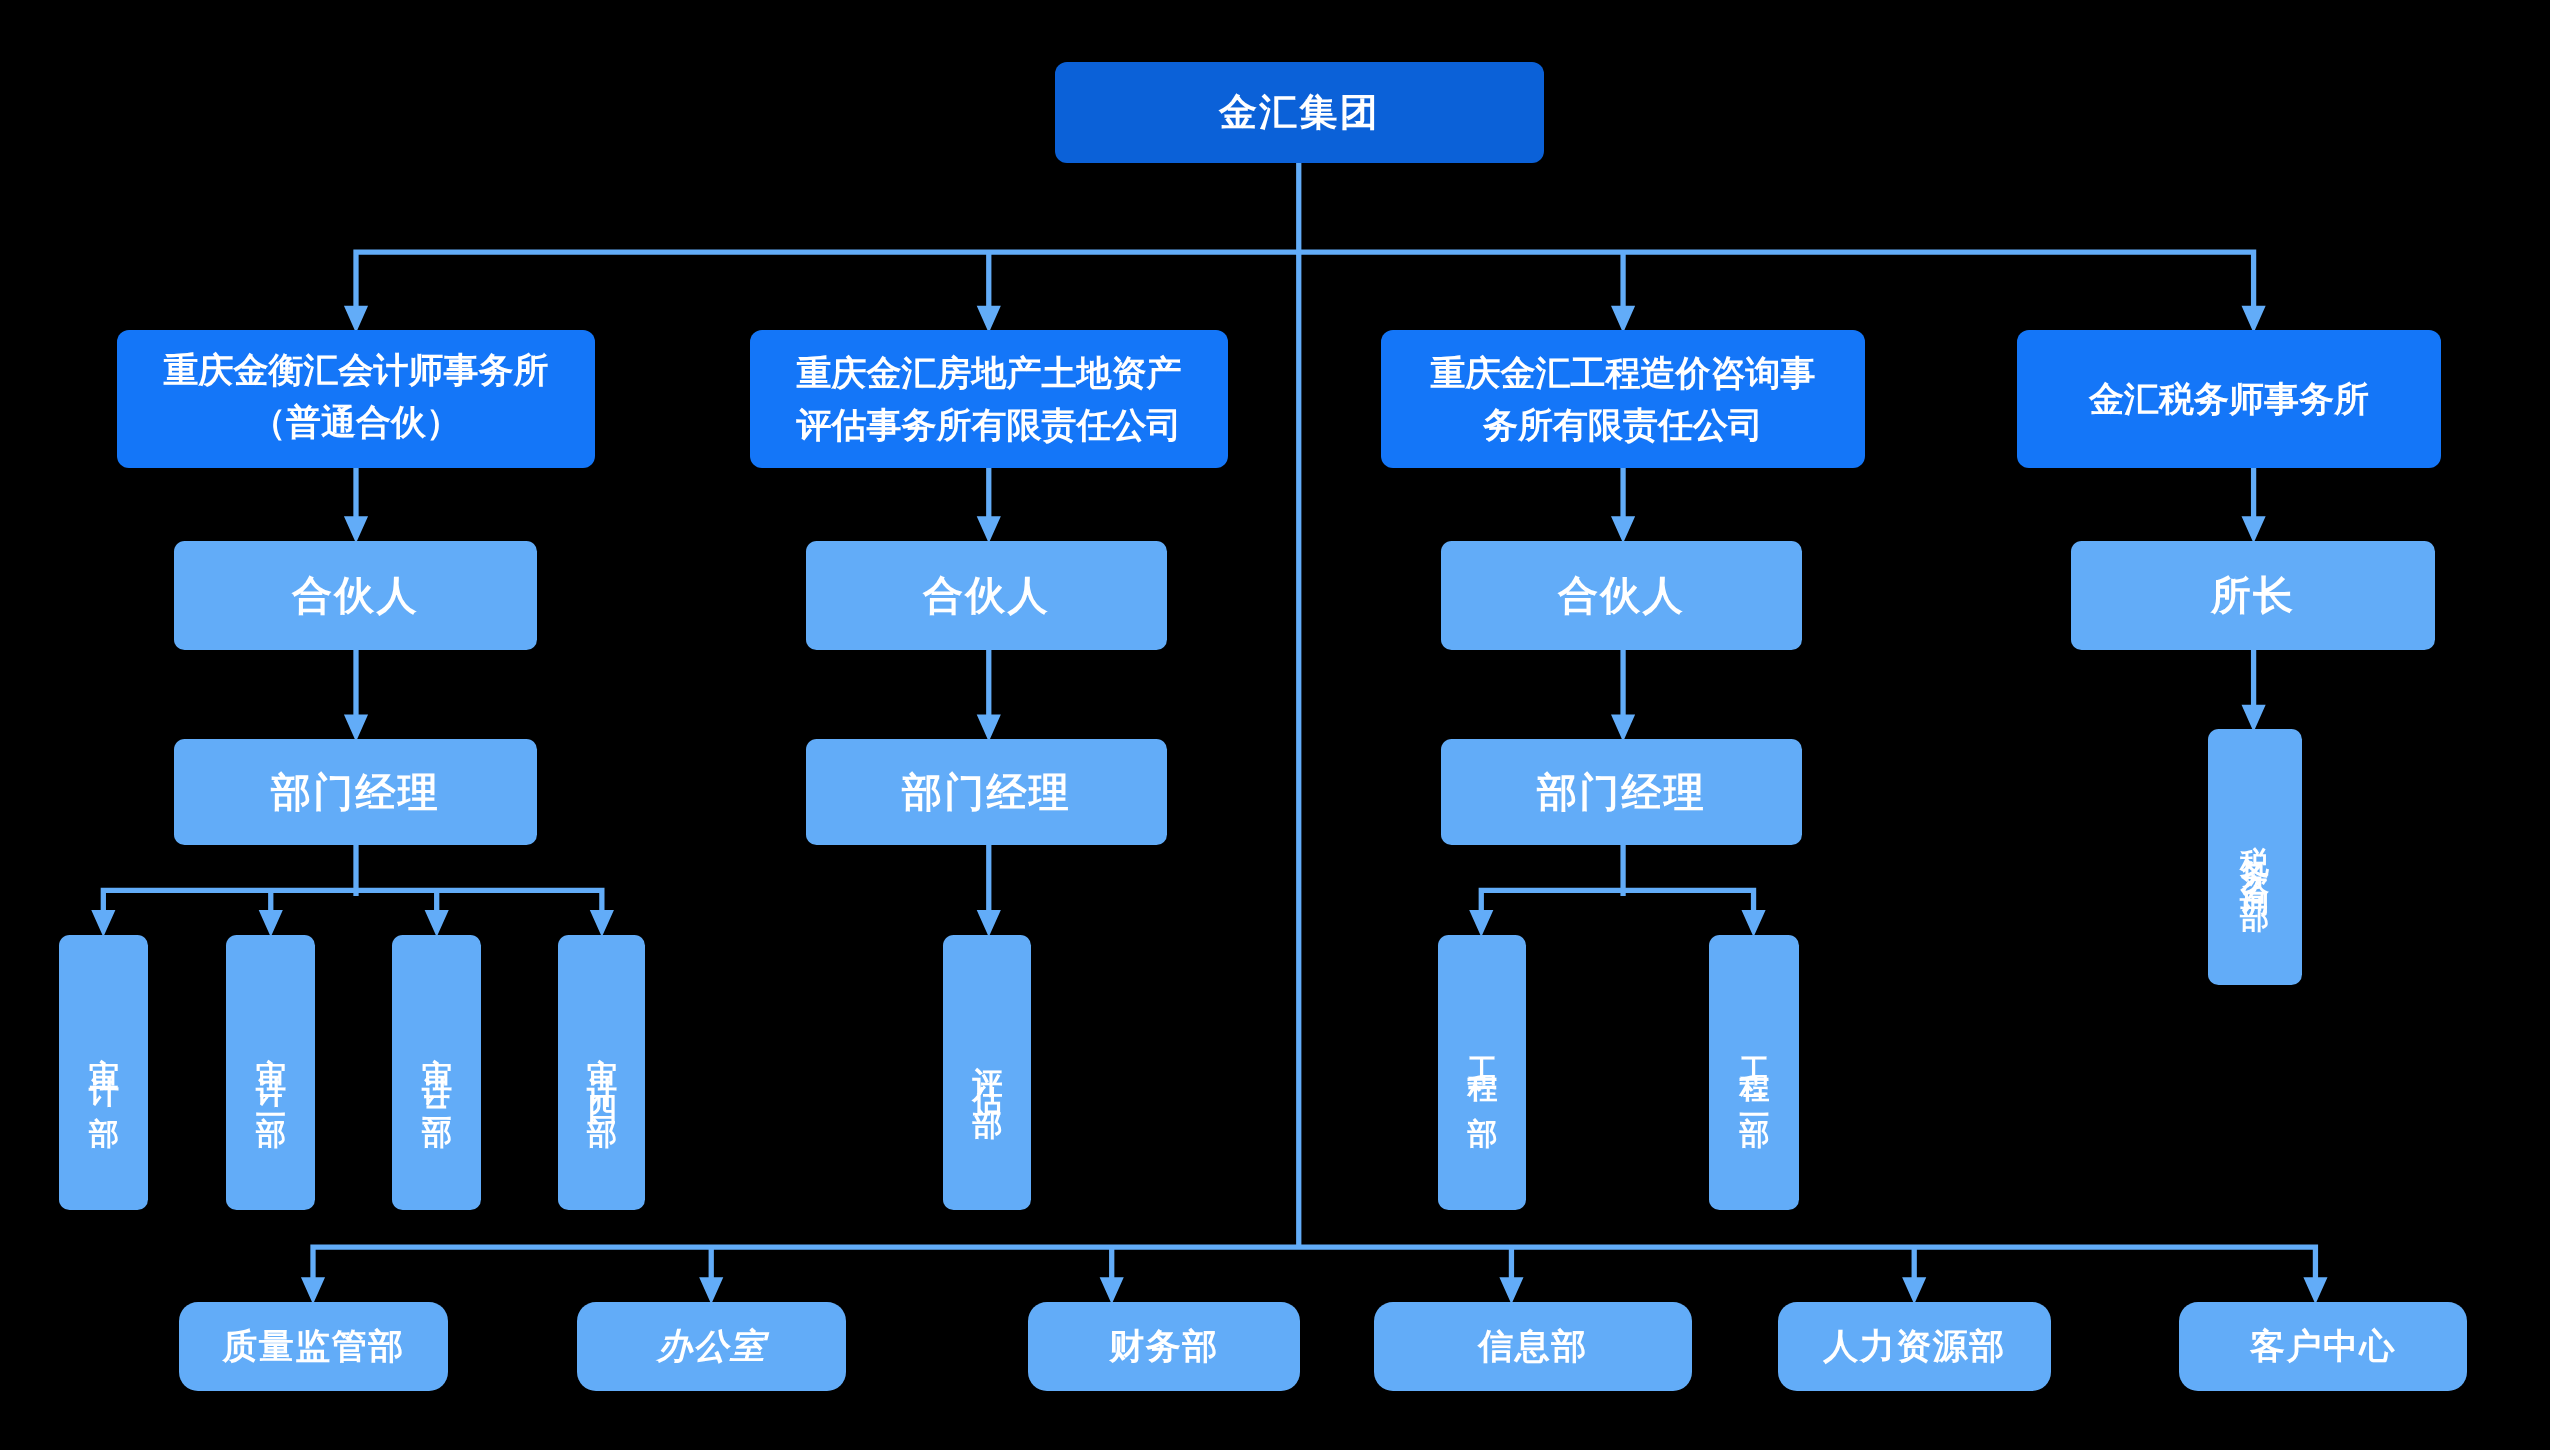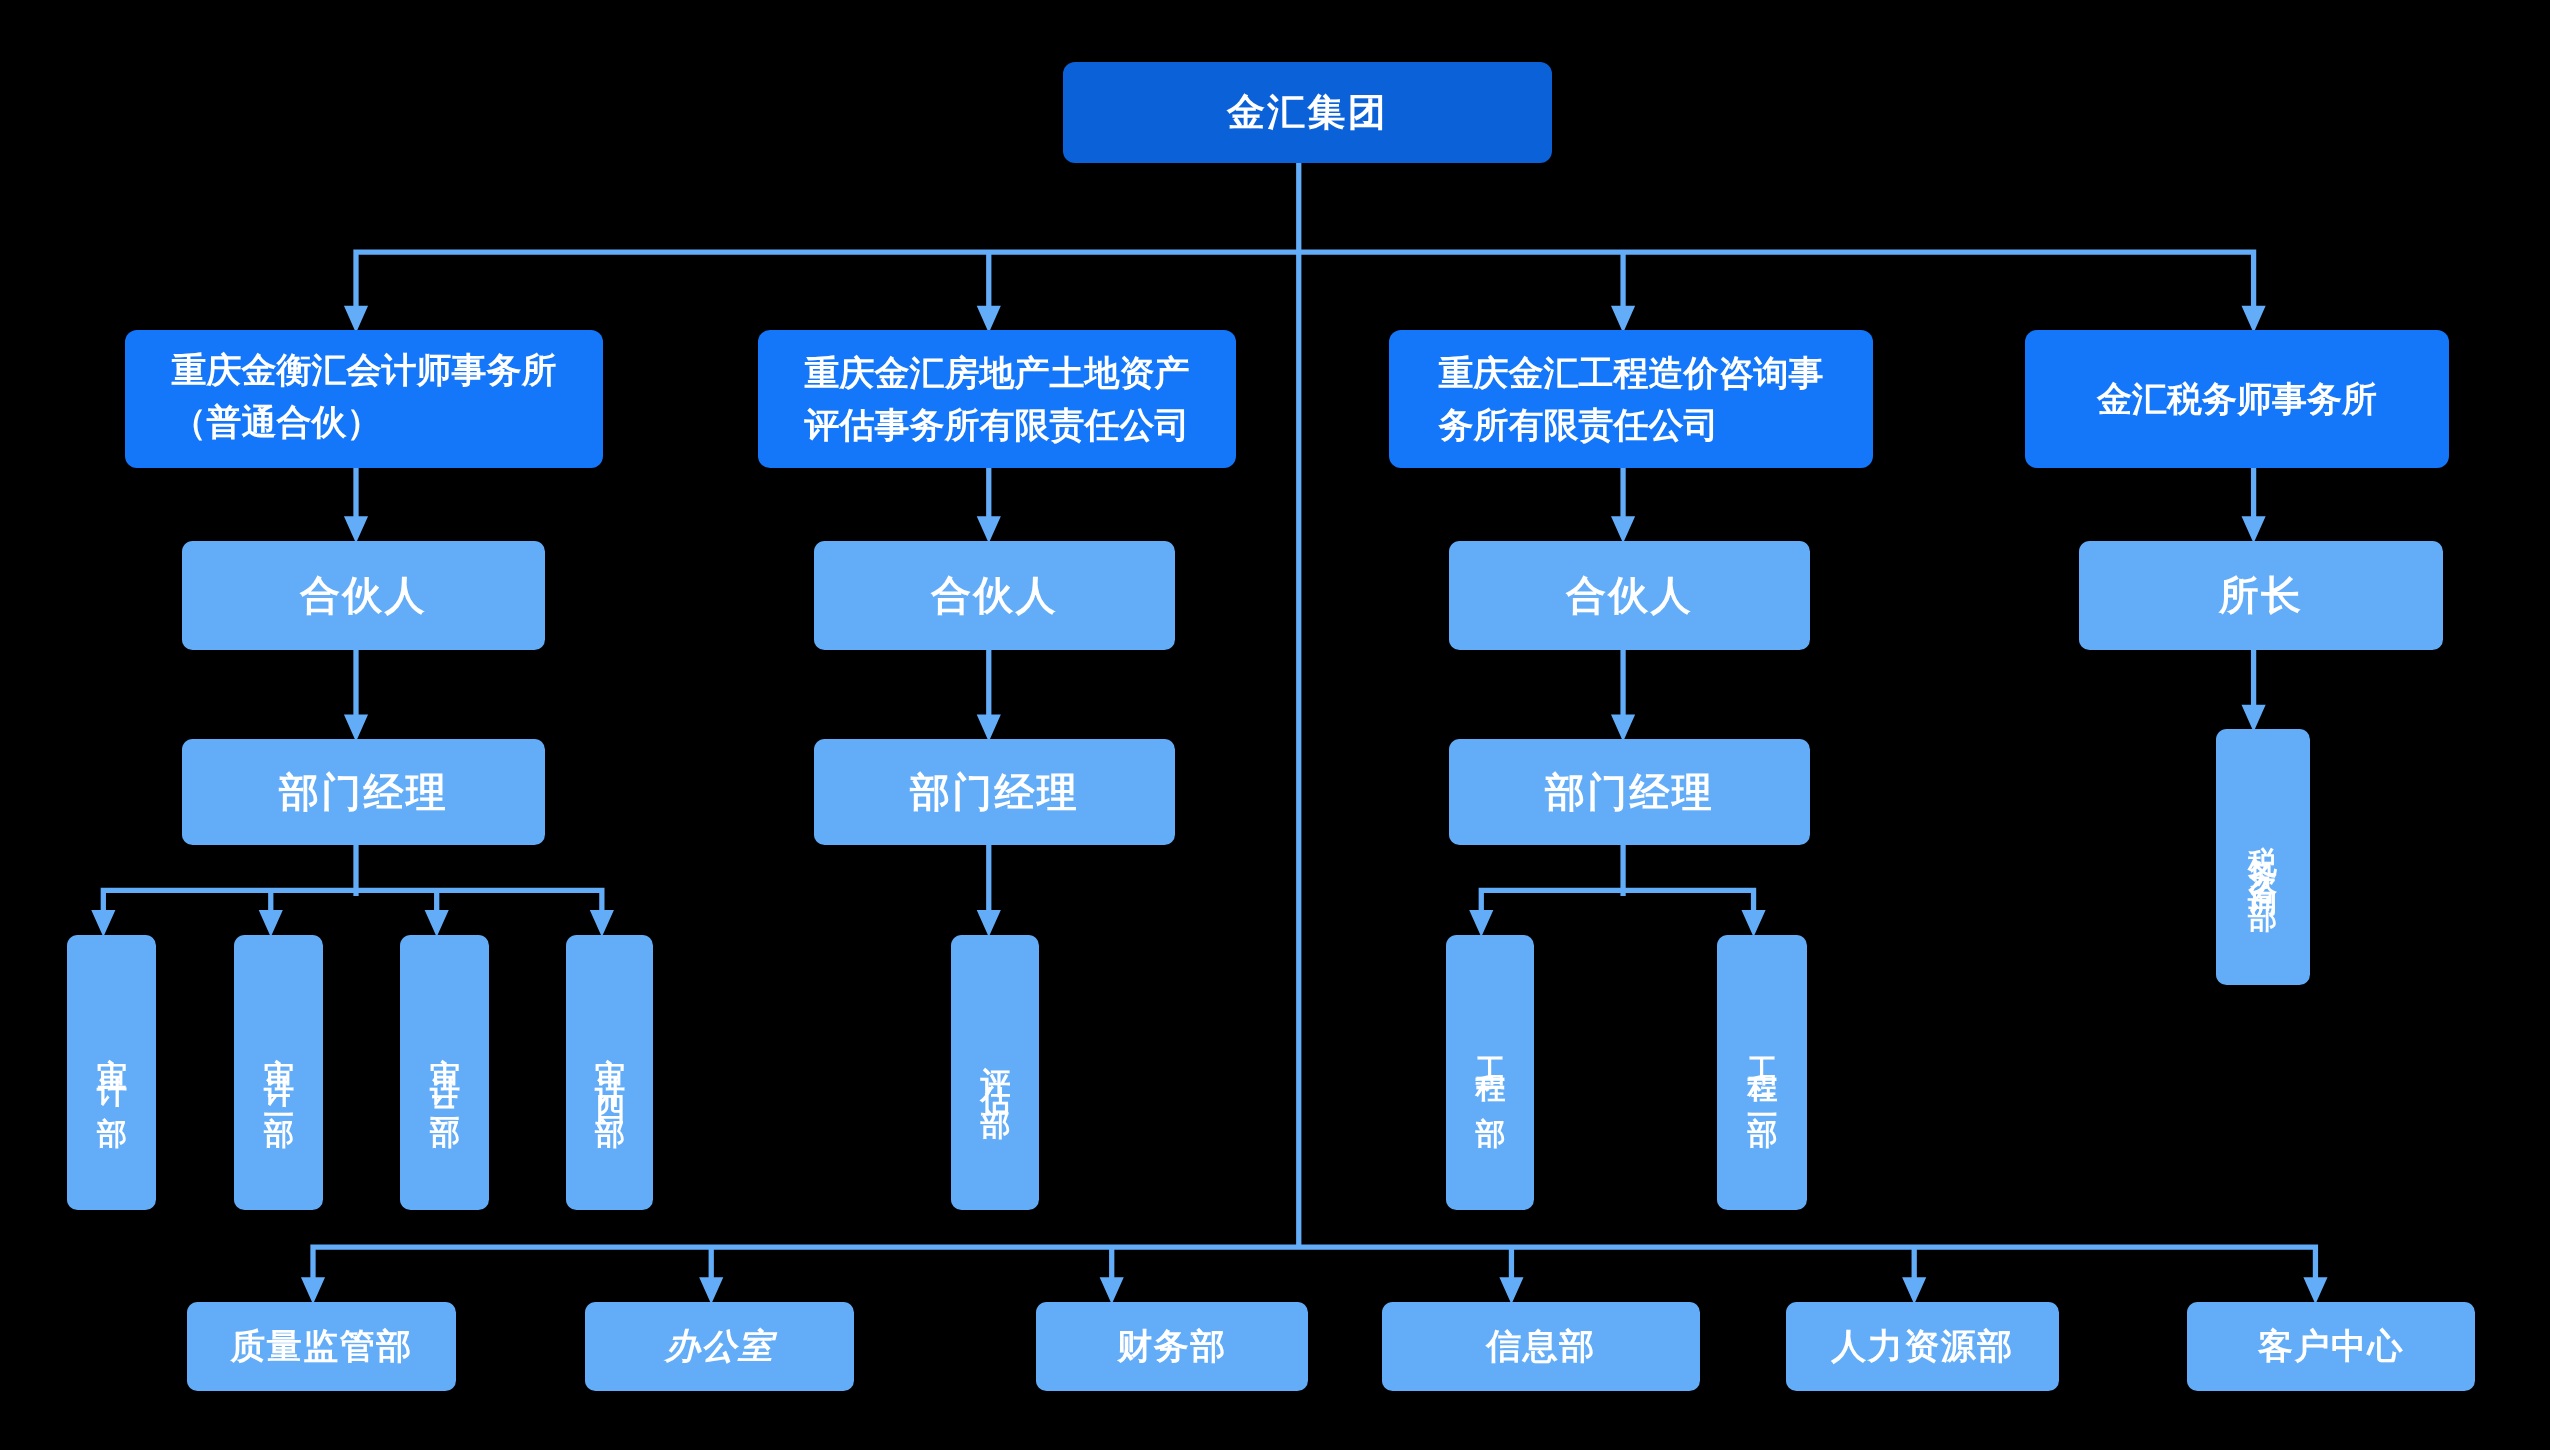--- a/index.html
+++ b/index.html
@@ -11,29 +11,29 @@
     position:relative;width:2550px;height:1451px;overflow:hidden;
     background:var(--background);
     font-family:"Liberation Sans","DejaVu Sans",sans-serif;
     font-weight:700;color:var(--text);
   }
   .connectors{position:absolute;left:0;top:0;width:2550px;height:1451px;}
   .connectors .line{fill:none;stroke:var(--connector);stroke-width:7;stroke-linecap:square;}
   .connectors .arrow{fill:var(--connector);stroke:none;}
   .node{
     position:absolute;display:flex;align-items:center;justify-content:center;
-    text-align:left;border-radius:10.6px;background:var(--node-fill);margin-left:8px;
+    text-align:center;border-radius:10.6px;background:var(--node-fill);
   }
   .root{background:var(--root-fill);font-size:38px;letter-spacing:2.3px;border-radius:12px;}
   .branch{background:var(--branch-fill);font-size:35px;line-height:1.5;white-space:pre-line;border-radius:12px;}
   .mid{font-size:40px;letter-spacing:2.3px;}
   .leaf-v{font-size:30px;}
   .leaf-v span{writing-mode:vertical-lr;text-orientation:upright;letter-spacing:19.6px;}
   .leaf-v.tax span{letter-spacing:13.6px;font-size:29px;}
-  .dept{font-size:35px;letter-spacing:1.5px;}
+  .dept{font-size:35px;letter-spacing:1.5px;border-radius:19px;}
 </style>
 </head>
 <body>
 
 <div class="canvas">
 
   <svg class="connectors" viewBox="0 0 3381 1923" xmlns="http://www.w3.org/2000/svg">
     <path class="line" d="
       M1722 216 V1653
       M472 334 H2988

